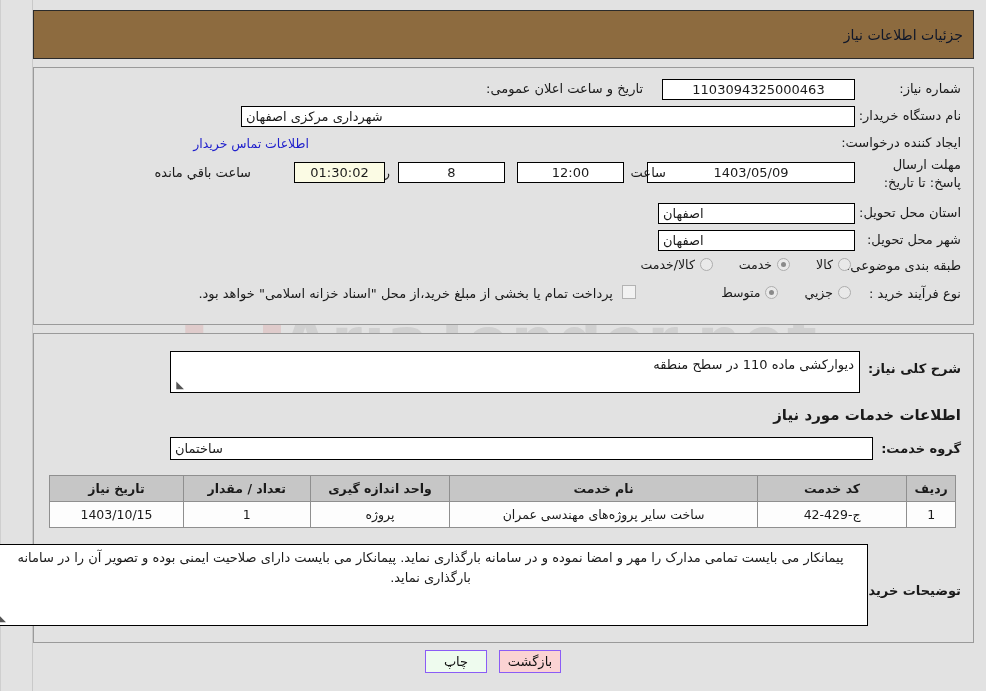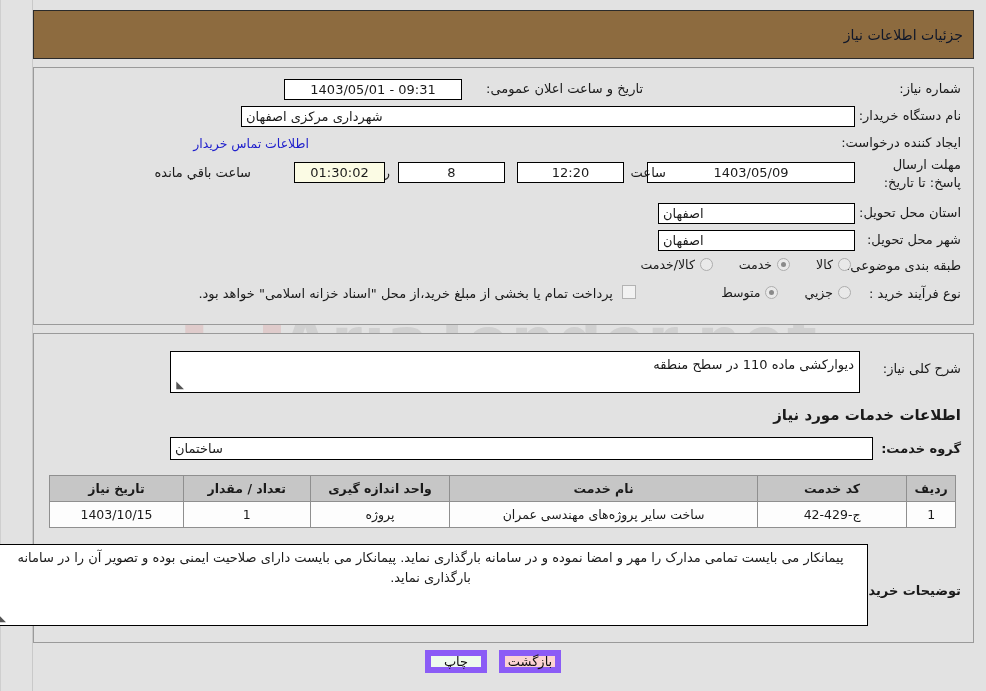--- a/index.html
+++ b/index.html
@@ -130,21 +130,21 @@
     font-size:12.5px;
   }
   table.tbl td{
     background:#fdfdfd;border:1px solid #8f8f8f;
     padding:5px 6px;text-align:center;font-size:12.5px;
   }
 
   
   .btnbar{position:absolute;left:0;width:986px;display:flex;justify-content:center;gap:12px;}
   .btn{
-    border:6px solid #8b5cf6;height:23px;min-width:62px;
+    border:1px solid #8b5cf6;height:23px;min-width:62px;
     display:flex;align-items:center;justify-content:center;
     font-size:13px;cursor:pointer;box-sizing:border-box;
   }
   .btn.print{background:#eefbee;color:#111;}
   .btn.back{background:#fbd3d3;color:#111;}
 </style>
 </head>
 <body>
 
 <div class="watermark">
@@ -158,42 +158,42 @@
 
   <div class="titlebar">
     <span class="t">جزئیات اطلاعات نیاز</span>
   </div>
 
   <div class="panel" id="panel-top">
 
     <div class="row" style="top:13px;right:12px;">
       <span class="lbl">شماره نیاز:</span>
     </div>
+    <div class="fld center" style="position:absolute;top:11px;right:118px;width:193px;">1103094325000463</div>
 
     <div class="row" style="top:13px;right:330px;">
       <span class="lbl">تاریخ و ساعت اعلان عمومی:</span>
     </div>
-    <div class="fld center" style="position:absolute;top:11px;right:511px;width:178px;">09:31 - 1403/05/01</div>
 
     <div class="row" style="top:40px;right:12px;">
       <span class="lbl">نام دستگاه خریدار:</span>
     </div>
     <div class="fld right" style="position:absolute;top:38px;right:118px;width:614px;">شهرداری مرکزی اصفهان</div>
 
     <div class="row" style="top:67px;right:12px;">
       <span class="lbl">ایجاد کننده درخواست:</span>
     </div>
     <a class="link" style="position:absolute;top:68px;right:664px;text-decoration:none;" href="#">اطلاعات تماس خریدار</a>
 
     <div class="row" style="top:88px;right:12px;width:100px;line-height:1.35;display:block;">
       <span class="lbl" style="white-space:normal;display:block;">مهلت ارسال پاسخ: تا تاریخ:</span>
     </div>
     <div class="fld center" style="position:absolute;top:94px;right:118px;width:208px;">1403/05/09</div>
     <span class="lbl" style="position:absolute;top:97px;right:307px;">ساعت</span>
-    <div class="fld center" style="position:absolute;top:94px;right:349px;width:107px;">12:20</div>
+    <div class="fld center" style="position:absolute;top:94px;right:349px;width:107px;">12:00</div>
     <div class="fld center" style="position:absolute;top:94px;right:468px;width:107px;">8</div>
     <span class="lbl" style="position:absolute;top:97px;right:583px;">روز و</span>
     <div class="fld center cream" style="position:absolute;top:94px;right:588px;width:91px;">01:30:02</div>
     <span class="lbl" style="position:absolute;top:97px;right:722px;">ساعت باقي مانده</span>
 
     <div class="row" style="top:137px;right:12px;">
       <span class="lbl">استان محل تحویل:</span>
     </div>
     <div class="fld right" style="position:absolute;top:135px;right:118px;width:197px;">اصفهان</div>
 
@@ -232,21 +232,21 @@
         <span class="radio on"></span>
         <span class="rl">متوسط</span>
       </span>
     </div>
     <span class="chk" style="position:absolute;top:217px;right:337px;"></span>
     <span class="lbl" style="position:absolute;top:218px;right:360px;">پرداخت تمام یا بخشی از مبلغ خرید،از محل "اسناد خزانه اسلامی" خواهد بود.</span>
   </div>
 
   <div class="panel" id="panel-mid">
 
-    <span class="lbl" style="position:absolute;top:27px;right:12px;font-weight:normal;">شرح کلی نیاز:</span>
+    <span class="lbl" style="position:absolute;top:27px;right:12px;font-weight:bold;">شرح کلی نیاز:</span>
     <div class="ta" style="position:absolute;top:17px;right:113px;width:690px;height:42px;text-align:right;">
       <span>دیوارکشی ماده 110 در سطح منطقه</span>
       <span class="grip">◣</span>
     </div>
 
     <span class="section-h" style="position:absolute;top:72px;right:12px;">اطلاعات خدمات مورد نیاز</span>
 
     <span class="lbl" style="position:absolute;top:107px;right:12px;font-weight:bold;">گروه خدمت:</span>
     <div class="fld right" style="position:absolute;top:103px;right:100px;width:703px;height:23px;">ساختمان</div>
 

